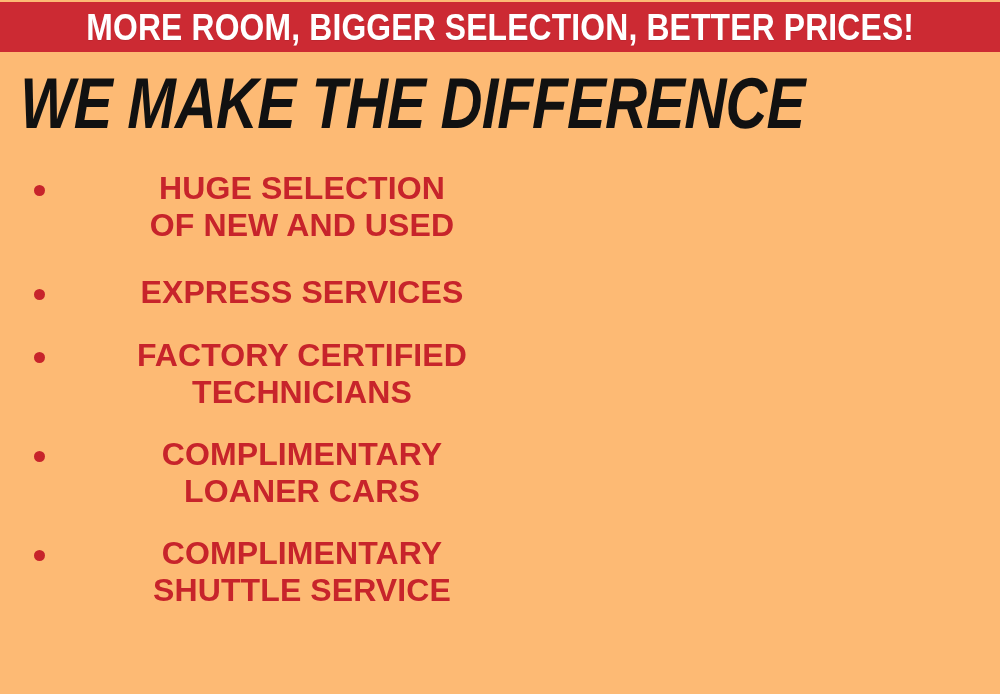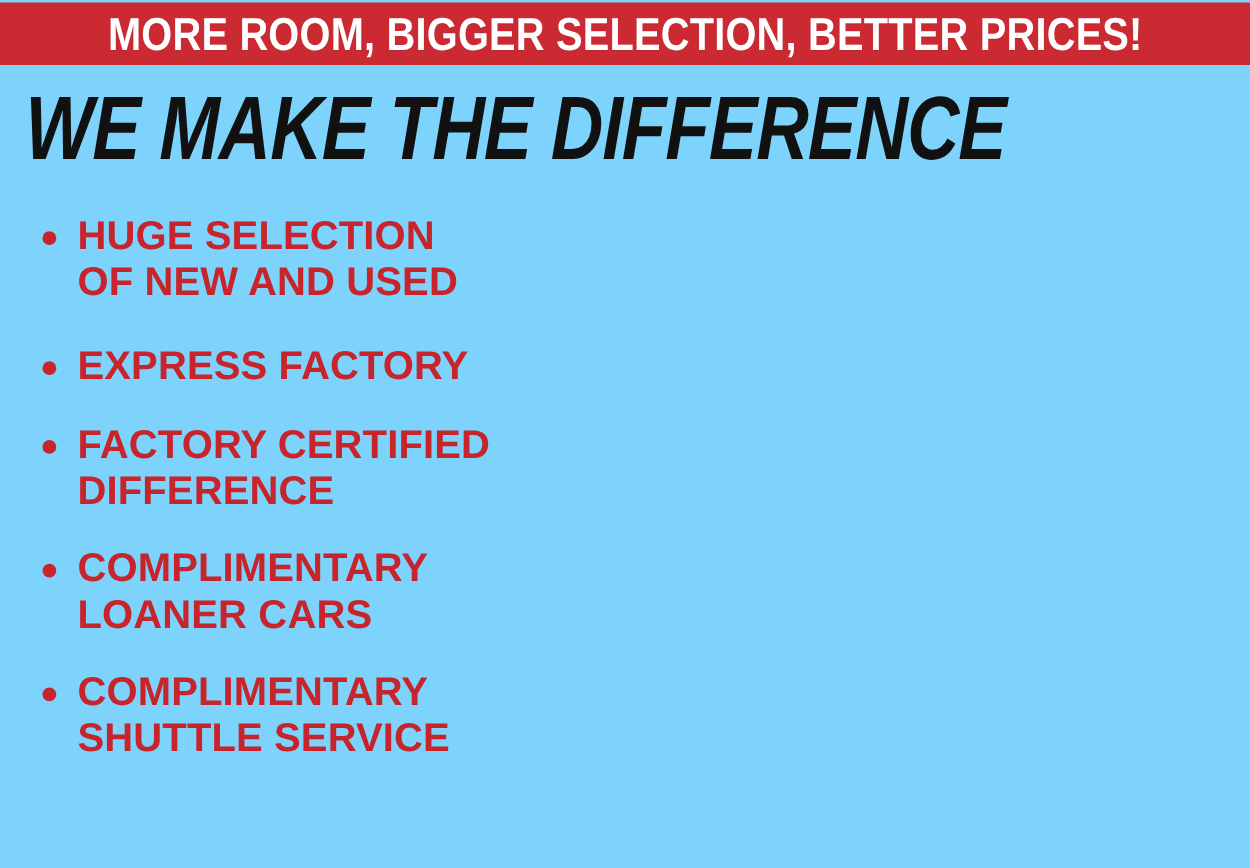--- a/index.html
+++ b/index.html
@@ -11,21 +11,22 @@
     height: 694px;
     background: #ffffff;
     font-family: "Liberation Sans", sans-serif;
     overflow: hidden;
   }
 
   #poster {
     position: relative;
     width: 1000px;
     height: 694px;
-    background: #7dd3fc;
+    background: #fdba74;
+    text-align: center;
   }
 
   
   .banner {
     position: absolute;
     left: 0;
     top: 2px;
     width: 1000px;
     height: 50px;
     background: #cc2a33;
@@ -140,23 +141,23 @@
 
   <div class="headline">
     <div class="headline-text">WE MAKE THE DIFFERENCE</div>
   </div>
 
   <div class="columns">
 
     <div class="col col-left">
       <div class="bullet l0">HUGE SELECTION
 OF NEW AND USED</div>
-      <div class="bullet l1">EXPRESS FACTORY</div>
+      <div class="bullet l1">EXPRESS SERVICES</div>
       <div class="bullet l2">FACTORY CERTIFIED
-DIFFERENCE</div>
+TECHNICIANS</div>
       <div class="bullet l3">COMPLIMENTARY
 LOANER CARS</div>
       <div class="bullet l4">COMPLIMENTARY
 SHUTTLE SERVICE</div>
     </div>
 
 
   </div>
 
 </div>

